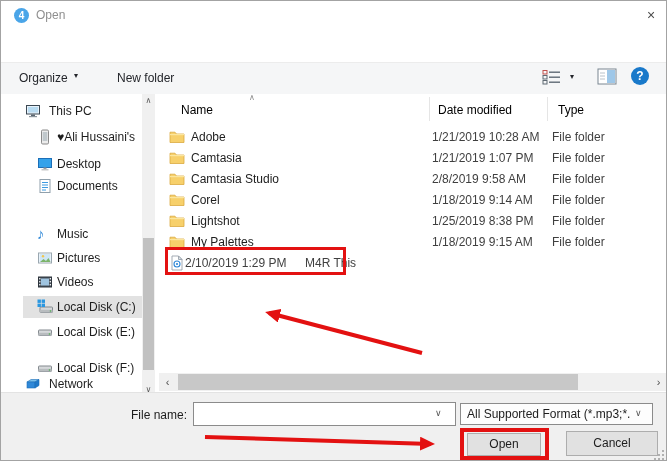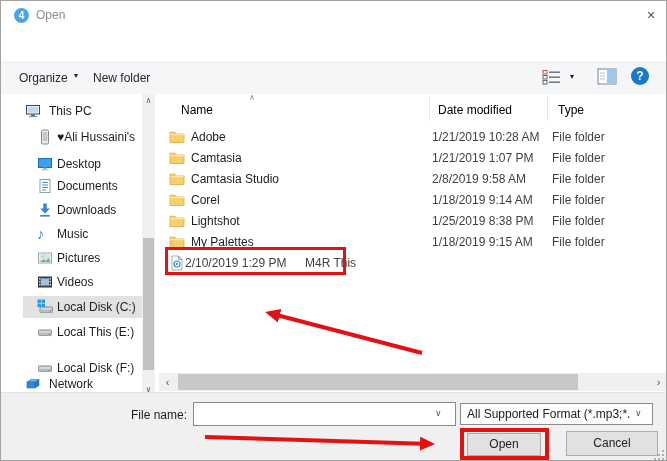--- a/index.html
+++ b/index.html
@@ -34,21 +34,21 @@
                    font-family:"Liberation Sans",sans-serif;font-size:12px;color:#1d1d1d;}
   .searchbox input::placeholder{color:#6d6d6d;}
   .search-ic{left:633px;top:39px;}
 
   
   .toolbar{left:0;top:61px;width:100%;height:31px;background:#f5f6f7;
            border-top:1px solid #ececec;border-bottom:1px solid #d9d9d9;box-sizing:content-box;}
   .tool-btn{top:68px;height:18px;line-height:18px;color:#24262b;}
   .organize{left:18px;}
   .organize-caret{left:73px;top:70px;font-size:8px;color:#24262b;}
-  .newfolder{left:92px;}
+  .newfolder{left:116px;}
   .view-btn{left:541px;top:68px;}
   .view-caret{left:569px;top:71px;font-size:8px;color:#24262b;}
   .pane-btn{left:596px;top:67px;}
   .help-btn{left:630px;top:66px;width:18px;height:18px;border-radius:50%;background:#1979ca;
             color:#fff;text-align:center;line-height:18px;font-weight:bold;font-size:12px;}
 
   
   .main{left:0;top:93px;width:100%;height:298px;background:#fff;}
 
   
@@ -207,27 +207,20 @@
     <svg class="ic" viewBox="0 0 16 16">
       <rect x="3" y="1.5" width="10" height="13" fill="#fff" stroke="#90a0ac"></rect>
       <line x1="5" y1="4.5" x2="11" y2="4.5" stroke="#3d9ae0"></line>
       <line x1="5" y1="7" x2="11" y2="7" stroke="#3d9ae0"></line>
       <line x1="5" y1="9.5" x2="11" y2="9.5" stroke="#3d9ae0"></line>
       <line x1="5" y1="12" x2="9" y2="12" stroke="#3d9ae0"></line>
     </svg>
     <span class="lbl">Documents</span>
   </div>
 
-  <div class="abs side-item lvl1" style="top:198px;">
-    <svg class="ic" viewBox="0 0 16 16">
-      <path d="M6.3 1.5 h3.4 v5 h3.2 L8 11.5 3.1 6.5 h3.2 z" fill="#2f88d8"></path>
-      <rect x="3.2" y="13" width="9.6" height="1.6" fill="#2f88d8"></rect>
-    </svg>
-    <span class="lbl">Downloads</span>
-  </div>
 
   <div class="abs side-item lvl1" style="top:222px;">
     <span class="ic music-note">♪</span>
     <span class="lbl">Music</span>
   </div>
 
   <div class="abs side-item lvl1" style="top:246px;">
     <svg class="ic" viewBox="0 0 16 16">
       <rect x="1.5" y="3" width="13" height="10" fill="#fff" stroke="#9aa7b0"></rect>
       <rect x="2.5" y="4" width="11" height="8" fill="#cfe6f5"></rect>
@@ -265,21 +258,21 @@
     </svg>
     <span class="lbl" style="left:34px;">Local Disk (C:)</span>
   </div>
 
   <div class="abs side-item lvl1" style="top:320px;">
     <svg class="ic" viewBox="0 0 16 16">
       <rect x="1.5" y="6" width="13" height="5.5" rx="0.8" fill="#d6d9db" stroke="#83898e"></rect>
       <rect x="1.5" y="8.8" width="13" height="2.7" fill="#b8bcbf"></rect>
       <circle cx="12.5" cy="10" r="0.8" fill="#4cb04c"></circle>
     </svg>
-    <span class="lbl">Local This (E:)</span>
+    <span class="lbl">Local Disk (E:)</span>
   </div>
 
   <div class="abs side-item lvl1" style="top:344px;margin-top:12px;">
     <svg class="ic" viewBox="0 0 16 16">
       <rect x="1.5" y="6" width="13" height="5.5" rx="0.8" fill="#d6d9db" stroke="#83898e"></rect>
       <rect x="1.5" y="8.8" width="13" height="2.7" fill="#b8bcbf"></rect>
       <circle cx="12.5" cy="10" r="0.8" fill="#4cb04c"></circle>
     </svg>
     <span class="lbl">Local Disk (F:)</span>
   </div>

